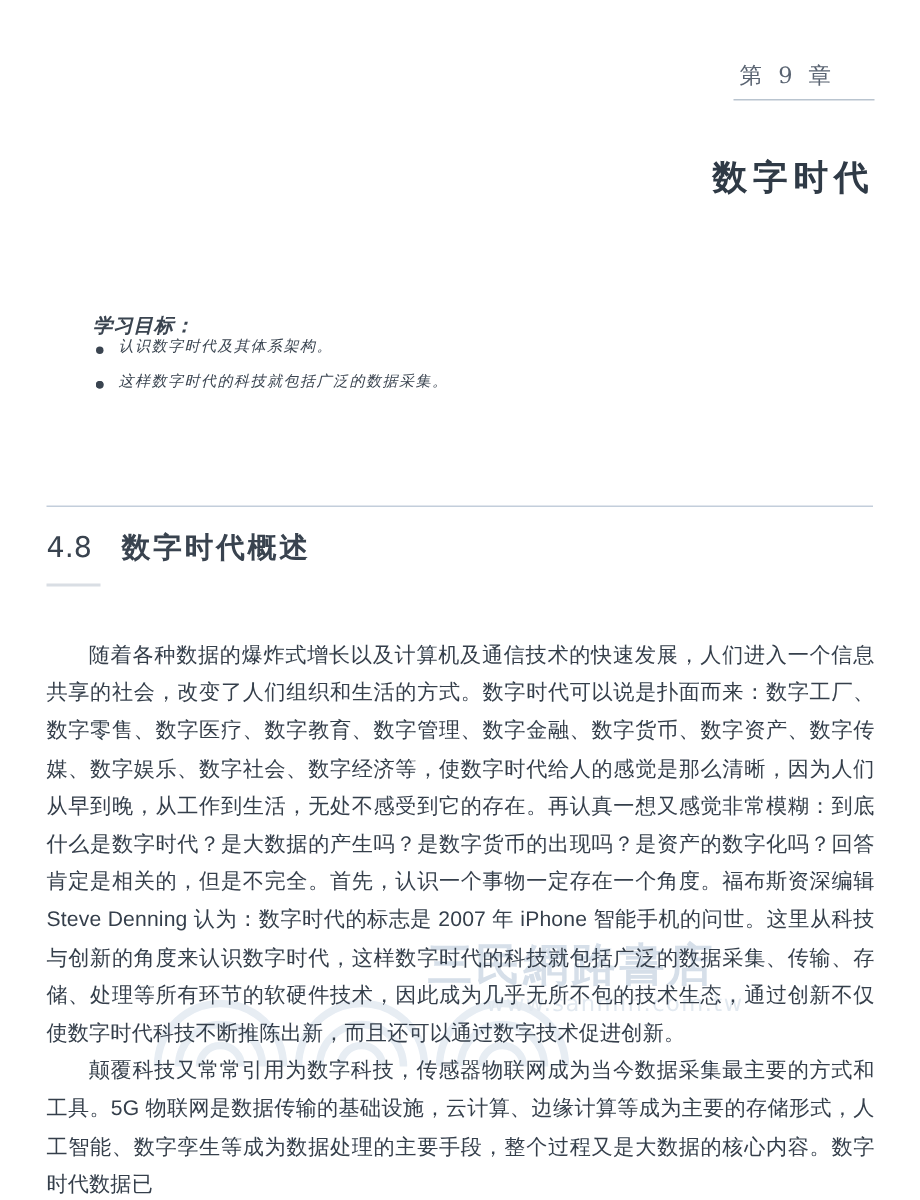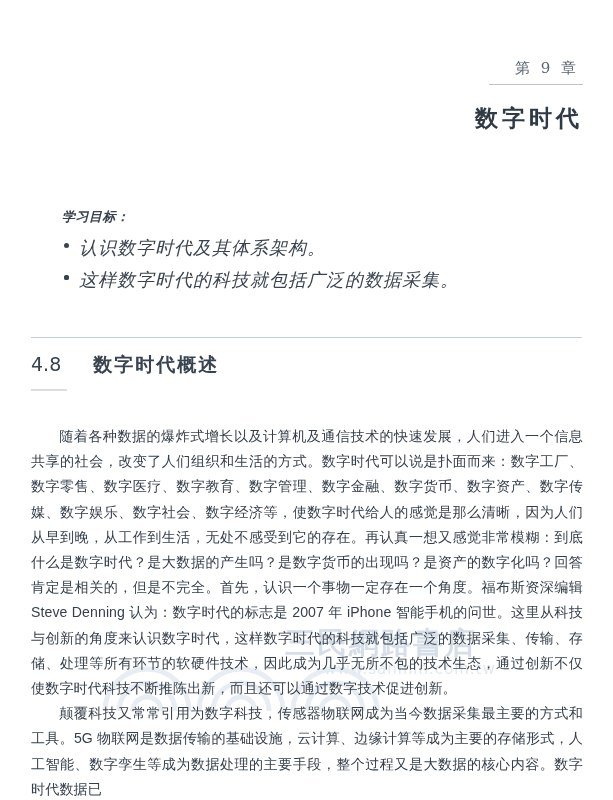--- a/index.html
+++ b/index.html
@@ -61,22 +61,21 @@
     letter-spacing: 1px;
     color: #e2e9f0;
     white-space: nowrap;
     margin-left: 12px;
   }
 
   
   .chapter-header {
     position: absolute;
     right: 30px;
-    top: 58px;
-    text-align: right;
+    top: 40px;
     z-index: 2;
   }
   .chapter-label {
     font-family: "DejaVu Serif", "Liberation Serif", serif;
     font-size: 15px;
     color: #5a6472;
     letter-spacing: 3px;
     padding: 0 4px 6px 4px;
     display: inline-block;
     border-bottom: 1px solid #b9c4cf;
@@ -103,32 +102,31 @@
     width: 460px;
     z-index: 2;
   }
   .obj-title {
     font-family: "DejaVu Serif", "Liberation Serif", serif;
     font-size: 13px;
     font-weight: 700;
     font-style: italic;
     color: #3a4450;
     letter-spacing: 0.5px;
-    margin-bottom: 12px;
   }
   .obj-list {
     margin: 0;
     padding: 0;
     list-style: none;
   }
   .obj-item {
     position: relative;
     padding-left: 17px;
     font-family: "DejaVu Serif", "Liberation Serif", serif;
-    font-size: 18px;
+    font-size: 10px;
     font-style: italic;
     letter-spacing: 1px;
     color: #3a4450;
     margin-bottom: 12px;
     line-height: 1.1;
   }
   .obj-item .bullet {
     position: absolute;
     left: 2px;
     top: 5px;
@@ -160,21 +158,21 @@
     z-index: 2;
     white-space: nowrap;
   }
   .section-heading .sec-num {
     font-family: "DejaVu Sans", "Liberation Sans", sans-serif;
     font-weight: 400;
     letter-spacing: 0px;
   }
   .section-heading .sec-name {
     font-weight: 700;
-    margin-left: 32px;
+    margin-left: 20px;
     letter-spacing: 2px;
   }
   .section-underline {
     position: absolute;
     left: 31px;
     top: 389px;
     width: 36px;
     height: 2px;
     background: #d9dee4;
     z-index: 2;

